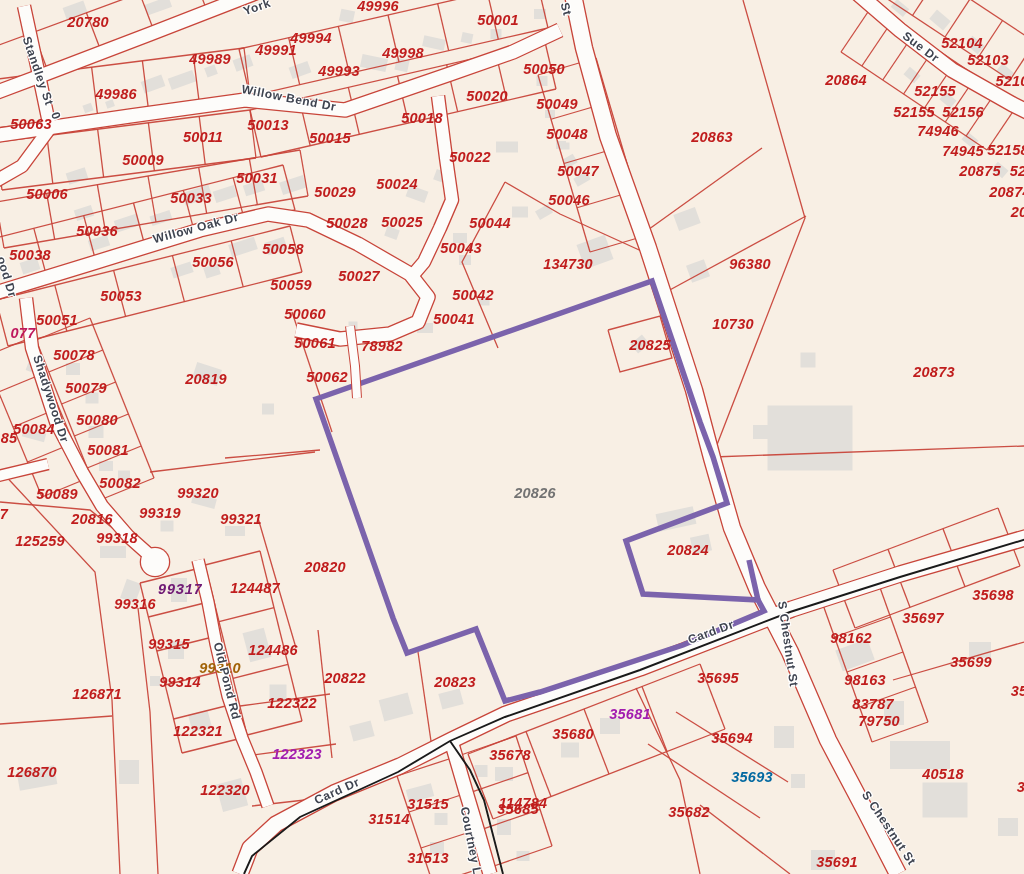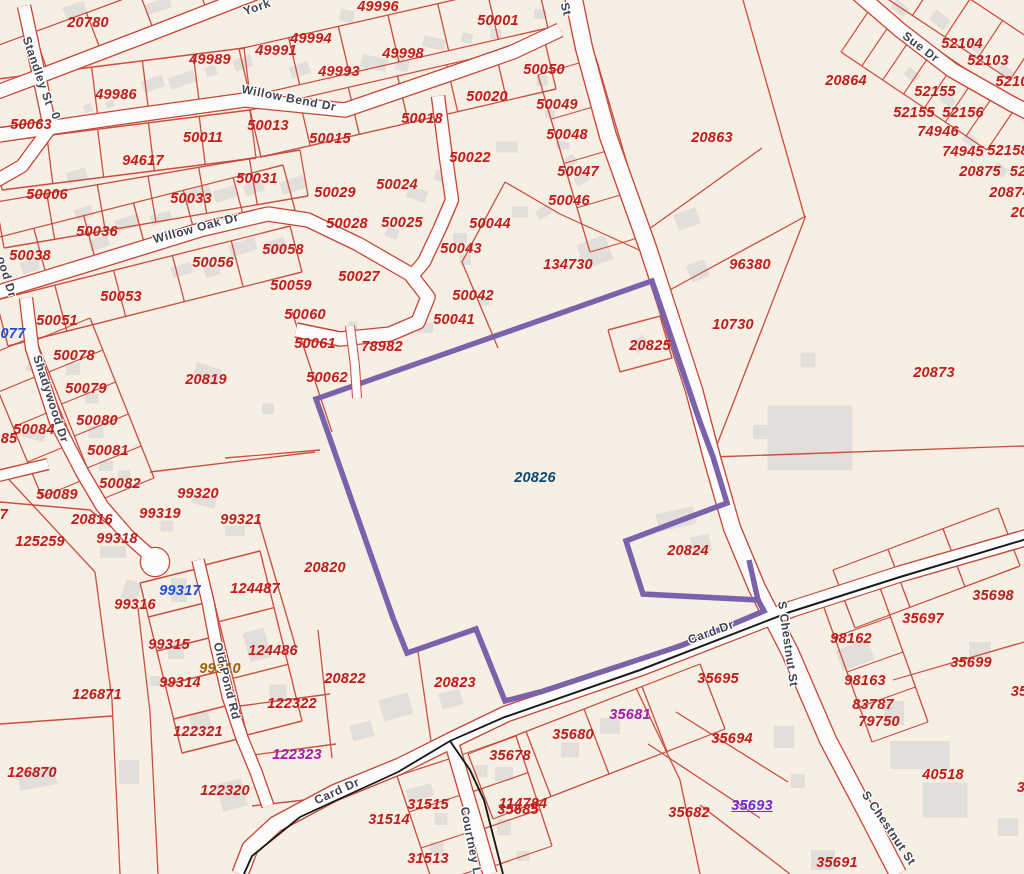--- a/index.html
+++ b/index.html
@@ -363,21 +363,21 @@
       <div class="parcel-label" style="left: 116px; top: 94px; color: rgb(192, 29, 29);">49986</div>
       <div class="parcel-label" style="left: 544px; top: 69px; color: rgb(192, 29, 29);">50050</div>
       <div class="parcel-label" style="left: 487px; top: 96px; color: rgb(192, 29, 29);">50020</div>
       <div class="parcel-label" style="left: 557px; top: 104px; color: rgb(192, 29, 29);">50049</div>
       <div class="parcel-label" style="left: 31px; top: 124px; color: rgb(192, 29, 29);">50063</div>
       <div class="parcel-label" style="left: 268px; top: 125px; color: rgb(192, 29, 29);">50013</div>
       <div class="parcel-label" style="left: 203px; top: 137px; color: rgb(192, 29, 29);">50011</div>
       <div class="parcel-label" style="left: 330px; top: 138px; color: rgb(192, 29, 29);">50015</div>
       <div class="parcel-label" style="left: 422px; top: 118px; color: rgb(192, 29, 29);">50018</div>
       <div class="parcel-label" style="left: 567px; top: 134px; color: rgb(192, 29, 29);">50048</div>
-      <div class="parcel-label" style="left: 143px; top: 160px; color: rgb(192, 29, 29);">94617</div>
+      <div class="parcel-label" style="left: 143px; top: 160px; color: rgb(192, 29, 29);">50009</div>
       <div class="parcel-label" style="left: 470px; top: 157px; color: rgb(192, 29, 29);">50022</div>
       <div class="parcel-label" style="left: 578px; top: 171px; color: rgb(192, 29, 29);">50047</div>
       <div class="parcel-label" style="left: 47px; top: 194px; color: rgb(192, 29, 29);">50006</div>
       <div class="parcel-label" style="left: 257px; top: 178px; color: rgb(192, 29, 29);">50031</div>
       <div class="parcel-label" style="left: 191px; top: 198px; color: rgb(192, 29, 29);">50033</div>
       <div class="parcel-label" style="left: 397px; top: 184px; color: rgb(192, 29, 29);">50024</div>
       <div class="parcel-label" style="left: 329px; top: 192px; color: rgb(192, 29, 29); padding-left: 12px;">50029</div>
       <div class="parcel-label" style="left: 569px; top: 200px; color: rgb(192, 29, 29);">50046</div>
       <div class="parcel-label" style="left: 97px; top: 231px; color: rgb(192, 29, 29);">50036</div>
       <div class="parcel-label" style="left: 347px; top: 223px; color: rgb(192, 29, 29);">50028</div>
@@ -398,36 +398,36 @@
       <div class="parcel-label" style="left: 305px; top: 314px; color: rgb(192, 29, 29);">50060</div>
       <div class="parcel-label" style="left: 454px; top: 319px; color: rgb(192, 29, 29);">50041</div>
       <div class="parcel-label" style="left: 934px; top: 372px; color: rgb(192, 29, 29);">20873</div>
       <div class="parcel-label" style="left: 315px; top: 343px; color: rgb(192, 29, 29);">50061</div>
       <div class="parcel-label" style="left: 382px; top: 346px; color: rgb(192, 29, 29);">78982</div>
       <div class="parcel-label" style="left: 650px; top: 345px; color: rgb(192, 29, 29);">20825</div>
       <div class="parcel-label" style="left: 327px; top: 377px; color: rgb(192, 29, 29);">50062</div>
       <div class="parcel-label" style="left: 206px; top: 379px; color: rgb(192, 29, 29);">20819</div>
       <div class="parcel-label" style="left: 74px; top: 355px; color: rgb(192, 29, 29);">50078</div>
       <div class="parcel-label" style="left: 86px; top: 388px; color: rgb(192, 29, 29);">50079</div>
-      <div class="parcel-label" style="left: 535px; top: 477px; color: #0c4a6e; text-align: right;">20826</div>
+      <div class="parcel-label" style="left: 535px; top: 493px; color: #737373; text-align: right;">20826</div>
       <div class="parcel-label" style="left: 97px; top: 420px; color: rgb(192, 29, 29);">50080</div>
       <div class="parcel-label" style="left: 34px; top: 429px; color: rgb(192, 29, 29);">50084</div>
       <div class="parcel-label" style="left: 108px; top: 450px; color: rgb(192, 29, 29);">50081</div>
       <div class="parcel-label" style="left: 120px; top: 483px; color: rgb(192, 29, 29);">50082</div>
       <div class="parcel-label" style="left: 57px; top: 494px; color: rgb(192, 29, 29);">50089</div>
       <div class="parcel-label" style="left: 198px; top: 493px; color: rgb(192, 29, 29);">99320</div>
       <div class="parcel-label" style="left: 92px; top: 519px; color: rgb(192, 29, 29);">20816</div>
       <div class="parcel-label" style="left: 160px; top: 513px; color: rgb(192, 29, 29);">99319</div>
       <div class="parcel-label" style="left: 241px; top: 519px; color: rgb(192, 29, 29);">99321</div>
       <div class="parcel-label" style="left: 40px; top: 541px; color: rgb(192, 29, 29);">125259</div>
       <div class="parcel-label" style="left: 117px; top: 538px; color: rgb(192, 29, 29);">99318</div>
       <div class="parcel-label" style="left: 688px; top: 550px; color: rgb(192, 29, 29);">20824</div>
       <div class="parcel-label" style="left: 325px; top: 567px; color: rgb(192, 29, 29);">20820</div>
       <div class="parcel-label" style="left: 255px; top: 588px; color: rgb(192, 29, 29);">124487</div>
-      <div class="parcel-label" style="left: 180px; top: 590px; color: #1d4ed8;">99317</div>
+      <div class="parcel-label" style="left: 180px; top: 590px; color: #701a75; font-family: Liberation Mono, monospace;">99317</div>
       <div class="parcel-label" style="left: 135px; top: 604px; color: rgb(192, 29, 29);">99316</div>
       <div class="parcel-label" style="left: 993px; top: 595px; color: rgb(192, 29, 29);">35698</div>
       <div class="parcel-label" style="left: 923px; top: 618px; color: rgb(192, 29, 29);">35697</div>
       <div class="parcel-label" style="left: 169px; top: 644px; color: rgb(192, 29, 29);">99315</div>
       <div class="parcel-label" style="left: 220px; top: 644px; color: #a16207; margin-top: 24px;">99310</div>
       <div class="parcel-label" style="left: 273px; top: 650px; color: rgb(192, 29, 29);">124486</div>
       <div class="parcel-label" style="left: 851px; top: 638px; color: rgb(192, 29, 29);">98162</div>
       <div class="parcel-label" style="left: 345px; top: 678px; color: rgb(192, 29, 29);">20822</div>
       <div class="parcel-label" style="left: 455px; top: 682px; color: rgb(192, 29, 29);">20823</div>
       <div class="parcel-label" style="left: 971px; top: 662px; color: rgb(192, 29, 29);">35699</div>
@@ -437,21 +437,21 @@
       <div class="parcel-label" style="left: 292px; top: 703px; color: rgb(192, 29, 29);">122322</div>
       <div class="parcel-label" style="left: 873px; top: 704px; color: rgb(192, 29, 29);">83787</div>
       <div class="parcel-label" style="left: 879px; top: 721px; color: rgb(192, 29, 29);">79750</div>
       <div class="parcel-label" style="left: 97px; top: 694px; color: rgb(192, 29, 29);">126871</div>
       <div class="parcel-label" style="left: 630px; top: 714px; color: #a21caf;">35681</div>
       <div class="parcel-label" style="left: 573px; top: 734px; color: rgb(192, 29, 29);">35680</div>
       <div class="parcel-label" style="left: 198px; top: 731px; color: rgb(192, 29, 29);">122321</div>
       <div class="parcel-label" style="left: 732px; top: 738px; color: rgb(192, 29, 29);">35694</div>
       <div class="parcel-label" style="left: 297px; top: 754px; color: #a21caf;">122323</div>
       <div class="parcel-label" style="left: 510px; top: 755px; color: rgb(192, 29, 29);">35678</div>
-      <div class="parcel-label" style="left: 752px; top: 805px; color: #6d28d9; text-decoration: underline;">35693</div>
+      <div class="parcel-label" style="left: 752px; top: 777px; color: #0369a1;">35693</div>
       <div class="parcel-label" style="left: 943px; top: 774px; color: rgb(192, 29, 29);">40518</div>
       <div class="parcel-label" style="left: 32px; top: 772px; color: rgb(192, 29, 29);">126870</div>
       <div class="parcel-label" style="left: 225px; top: 790px; color: rgb(192, 29, 29);">122320</div>
       <div class="parcel-label" style="left: 428px; top: 804px; color: rgb(192, 29, 29);">31515</div>
       <div class="parcel-label" style="left: 518px; top: 809px; color: rgb(192, 29, 29);">35685</div>
       <div class="parcel-label" style="left: 389px; top: 819px; color: rgb(192, 29, 29);">31514</div>
       <div class="parcel-label" style="left: 689px; top: 812px; color: rgb(192, 29, 29);">35682</div>
       <div class="parcel-label" style="left: 523px; top: 803px; color: rgb(192, 29, 29);">114784</div>
       <div class="parcel-label" style="left: 428px; top: 858px; color: rgb(192, 29, 29);">31513</div>
       <div class="parcel-label" style="left: 837px; top: 862px; color: rgb(192, 29, 29);">35691</div>
@@ -465,21 +465,21 @@
       <div class="parcel-label" style="left: 980px; top: 171px; color: rgb(192, 29, 29);">20875</div>
       <div class="parcel-label" style="left: 846px; top: 80px; color: rgb(192, 29, 29);">20864</div>
       <div class="parcel-label" style="left: 712px; top: 137px; color: rgb(192, 29, 29);">20863</div>
       <div class="parcel-label" style="left: 1012px; top: 81px; color: rgb(192, 29, 29);">5210</div>
       <div class="parcel-label" style="left: 1008px; top: 150px; color: rgb(192, 29, 29);">52158</div>
       <div class="parcel-label" style="left: 1018px; top: 171px; color: rgb(192, 29, 29);">52</div>
       <div class="parcel-label" style="left: 1010px; top: 192px; color: rgb(192, 29, 29);">20874</div>
       <div class="parcel-label" style="left: 1019px; top: 212px; color: rgb(192, 29, 29);">20</div>
       <div class="parcel-label" style="left: 1019px; top: 691px; color: rgb(192, 29, 29);">35</div>
       <div class="parcel-label" style="left: 1021px; top: 787px; color: rgb(192, 29, 29);">3</div>
-      <div class="parcel-label" style="left: 13px; top: 333px; color: #1d4ed8;">077</div>
+      <div class="parcel-label" style="left: 23px; top: 333px; color: #be185d;">077</div>
       <div class="parcel-label" style="left: 9px; top: 438px; color: rgb(192, 29, 29);">85</div>
       <div class="parcel-label" style="left: 4px; top: 514px; color: rgb(192, 29, 29);">7</div>
       <div class="street-label" style="left: 257px; top: 7px; color: rgb(63, 68, 80); transform: translate(-50%, -50%) rotate(-19deg);">York</div>
       <div class="street-label" style="left: 566px; top: 9px; color: rgb(63, 68, 80); transform: translate(-50%, -50%) rotate(75deg);">St</div>
       <div class="street-label" style="left: 921px; top: 47px; color: rgb(63, 68, 80); transform: translate(-50%, -50%) rotate(37deg);">Sue Dr</div>
       <div class="street-label" style="left: 38px; top: 71px; color: rgb(63, 68, 80); transform: translate(-50%, -50%) rotate(71deg);">Standley St</div>
       <div class="street-label" style="left: 56px; top: 116px; color: rgb(63, 68, 80); transform: translate(-50%, -50%) rotate(71deg);">0</div>
       <div class="street-label" style="left: 289px; top: 98px; color: rgb(63, 68, 80); transform: translate(-50%, -50%) rotate(11deg);">Willow Bend Dr</div>
       <div class="street-label" style="left: 196px; top: 228px; color: rgb(63, 68, 80); transform: translate(-50%, -50%) rotate(-15deg);">Willow Oak Dr</div>
       <div class="street-label" style="left: 7px; top: 277px; color: rgb(63, 68, 80); transform: translate(-50%, -50%) rotate(73deg);">ood Dr</div>

